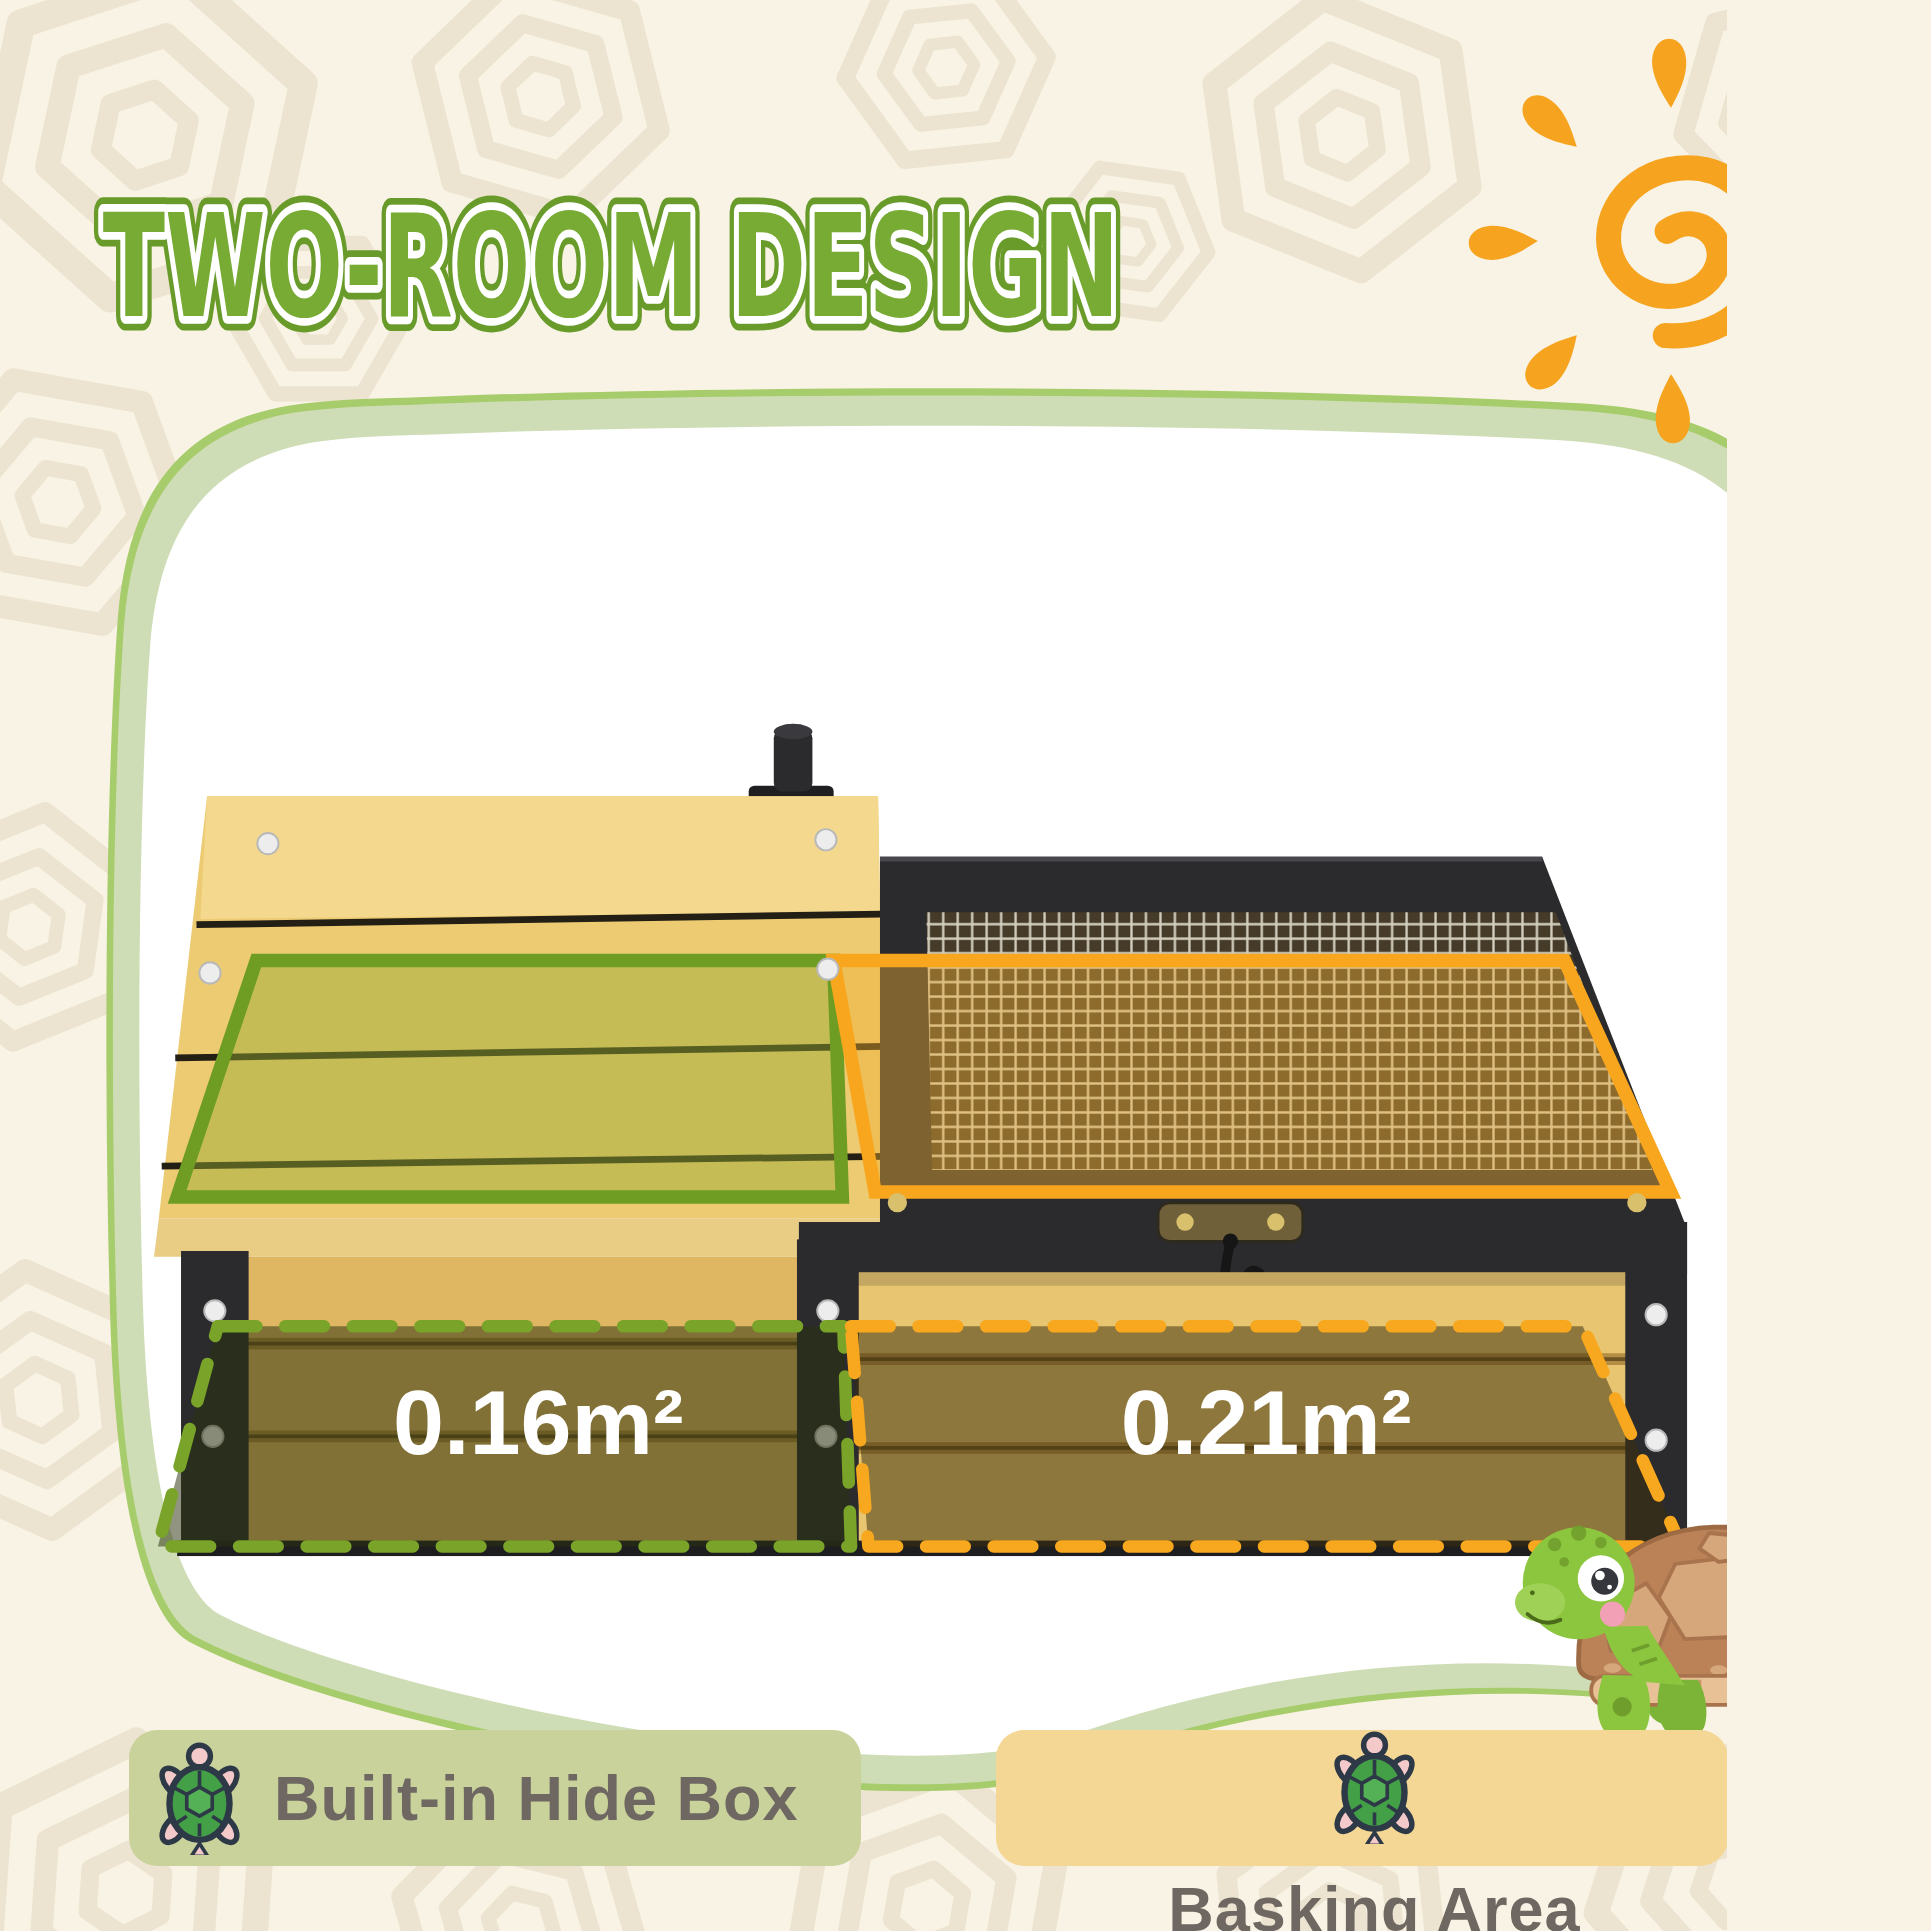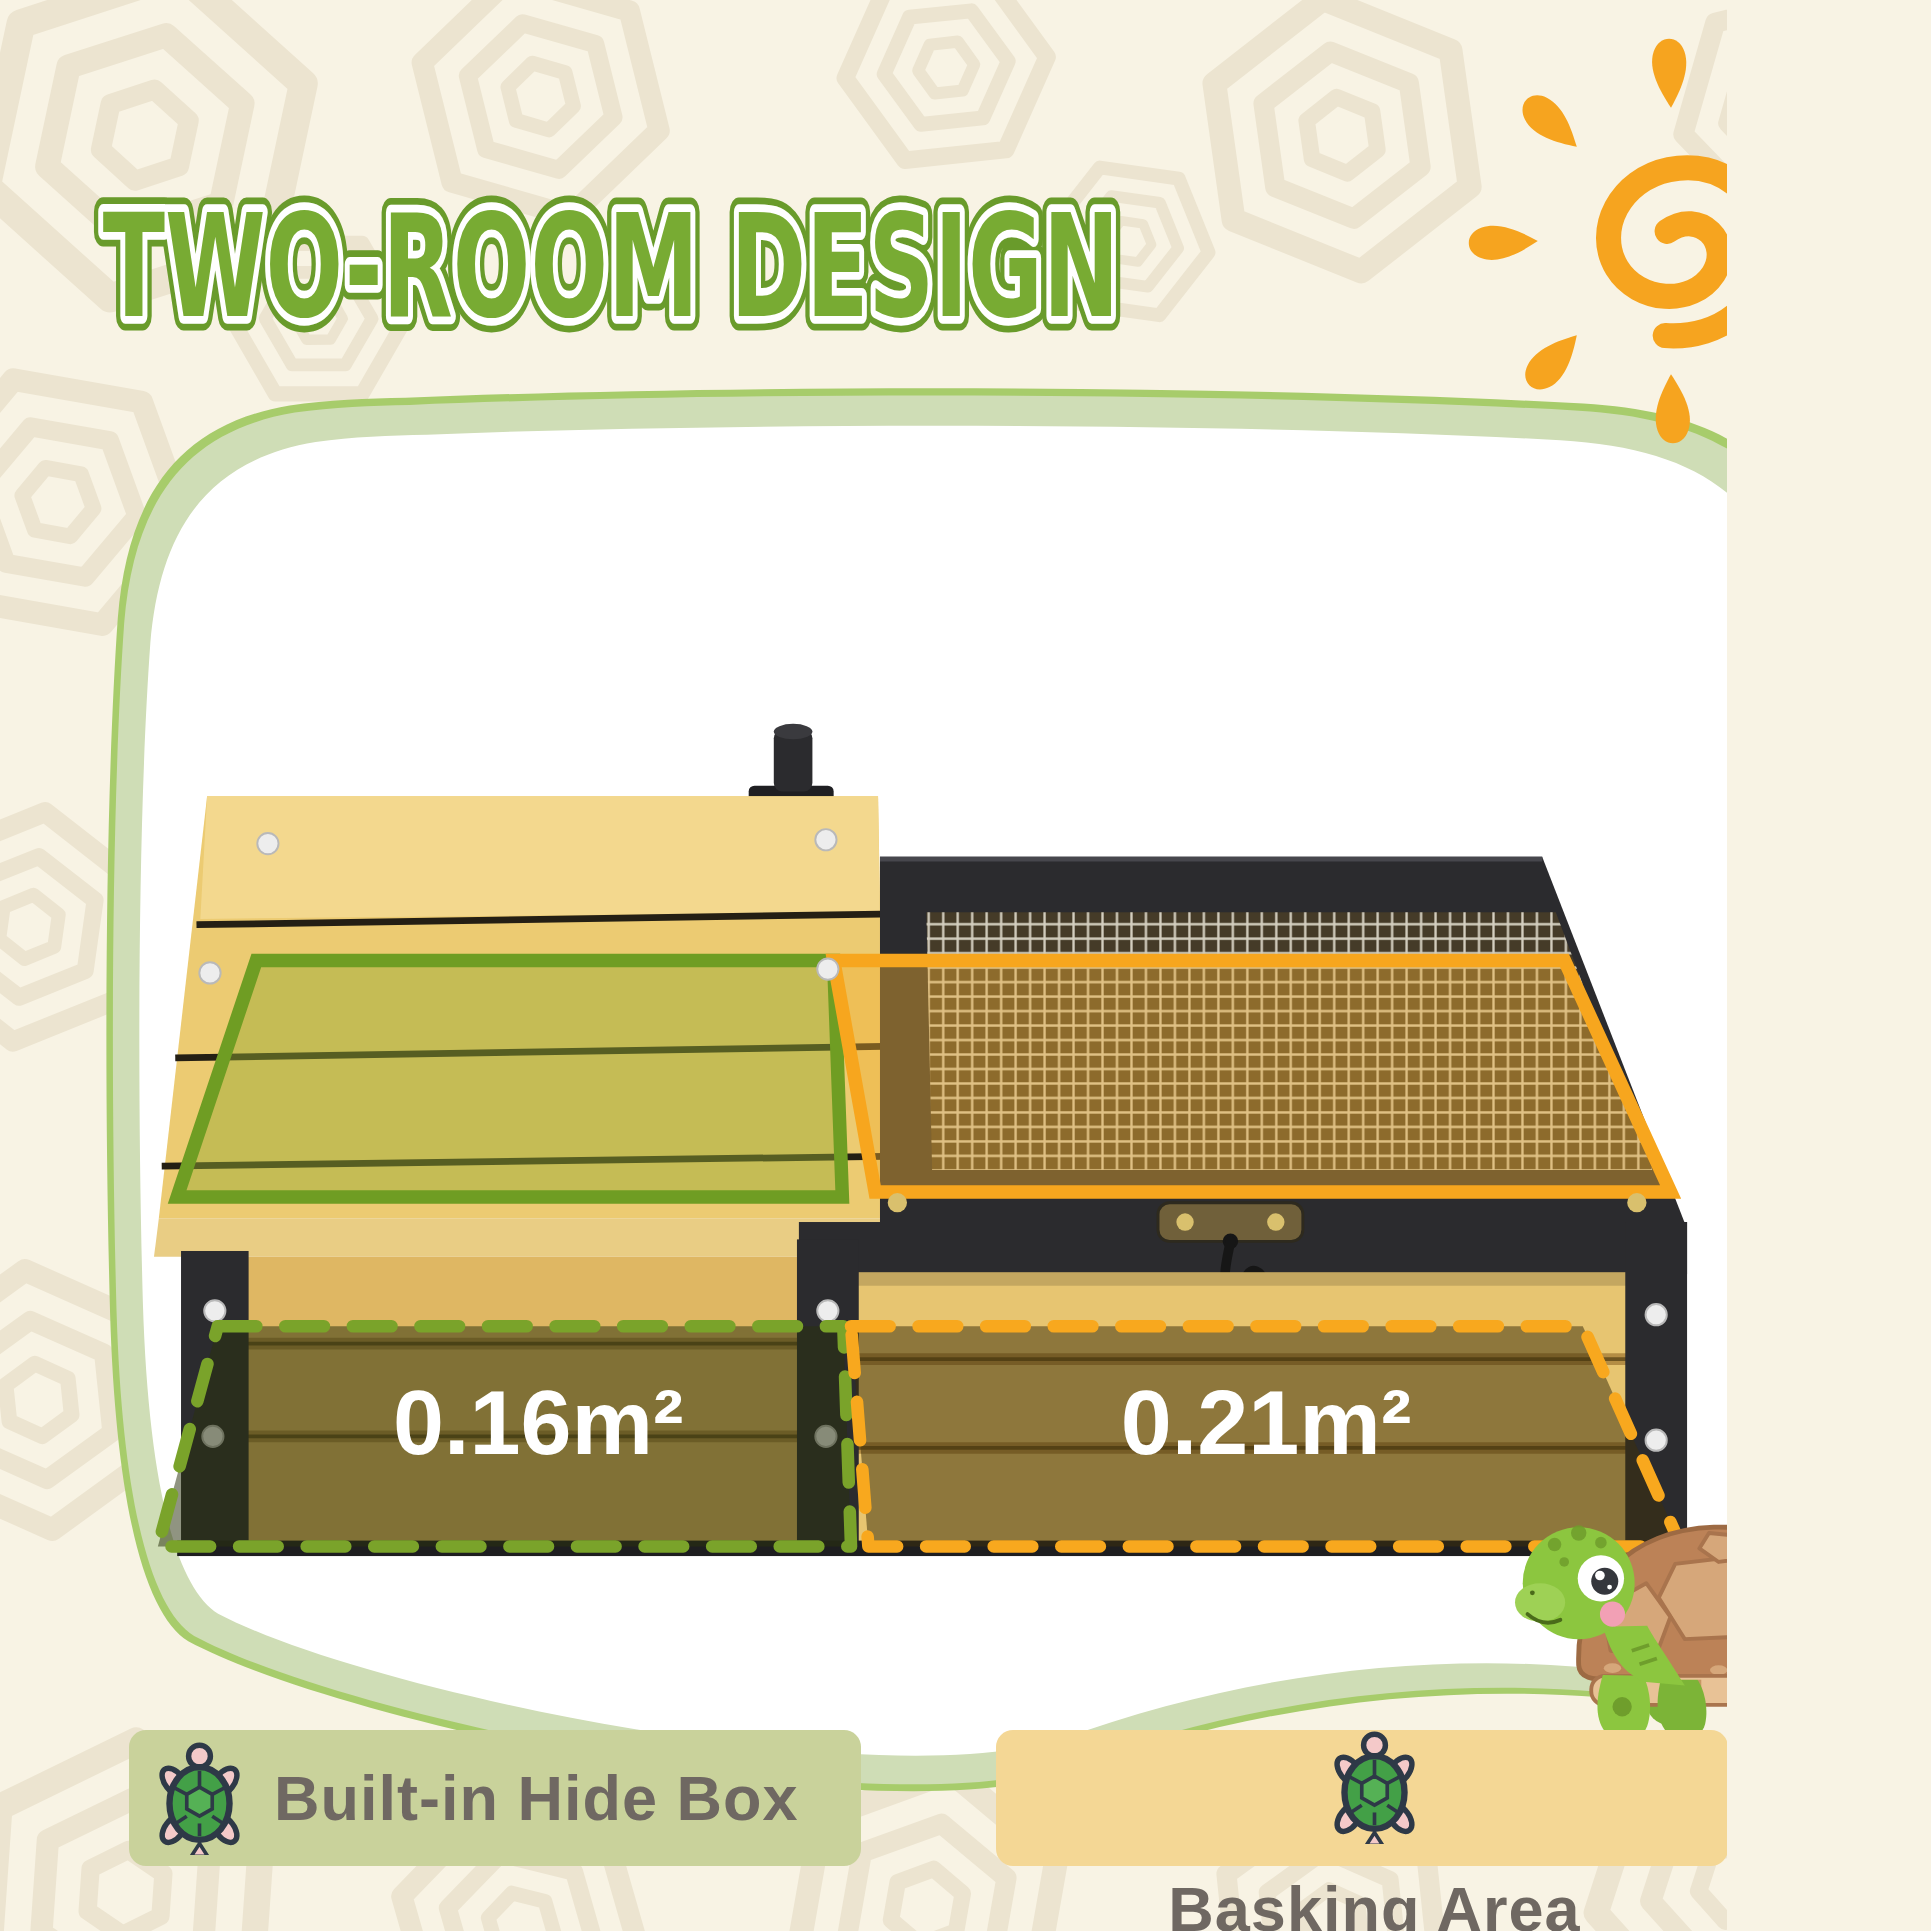--- a/index.html
+++ b/index.html
@@ -1,19 +1,19 @@
 <!DOCTYPE html>
 <html><head>
 <meta charset="utf-8">
 <style>
   html,body{margin:0;padding:0;background:#f8f3e4;}
   #stage{position:relative;width:1727px;height:1931px;overflow:hidden;
          font-family:"Liberation Sans",sans-serif;}
   .abs{position:absolute;}
-  .badge{position:absolute;top:1730px;height:136px;border-radius:17px;
+  .badge{position:absolute;top:1730px;height:136px;border-radius:28px;
          display:flex;align-items:center;gap:29px;padding-left:25px;box-sizing:border-box;}
   .badge-label{font-size:63px;font-weight:bold;color:#6f6862;letter-spacing:1px;white-space:nowrap;}
   .badge svg{flex:0 0 auto;}
 </style>
 </head>
 <body>
 
 <div id="stage">
 
   <svg class="abs" style="left:0;top:0;" width="1931" height="1931" viewBox="0 0 2000 2000">

